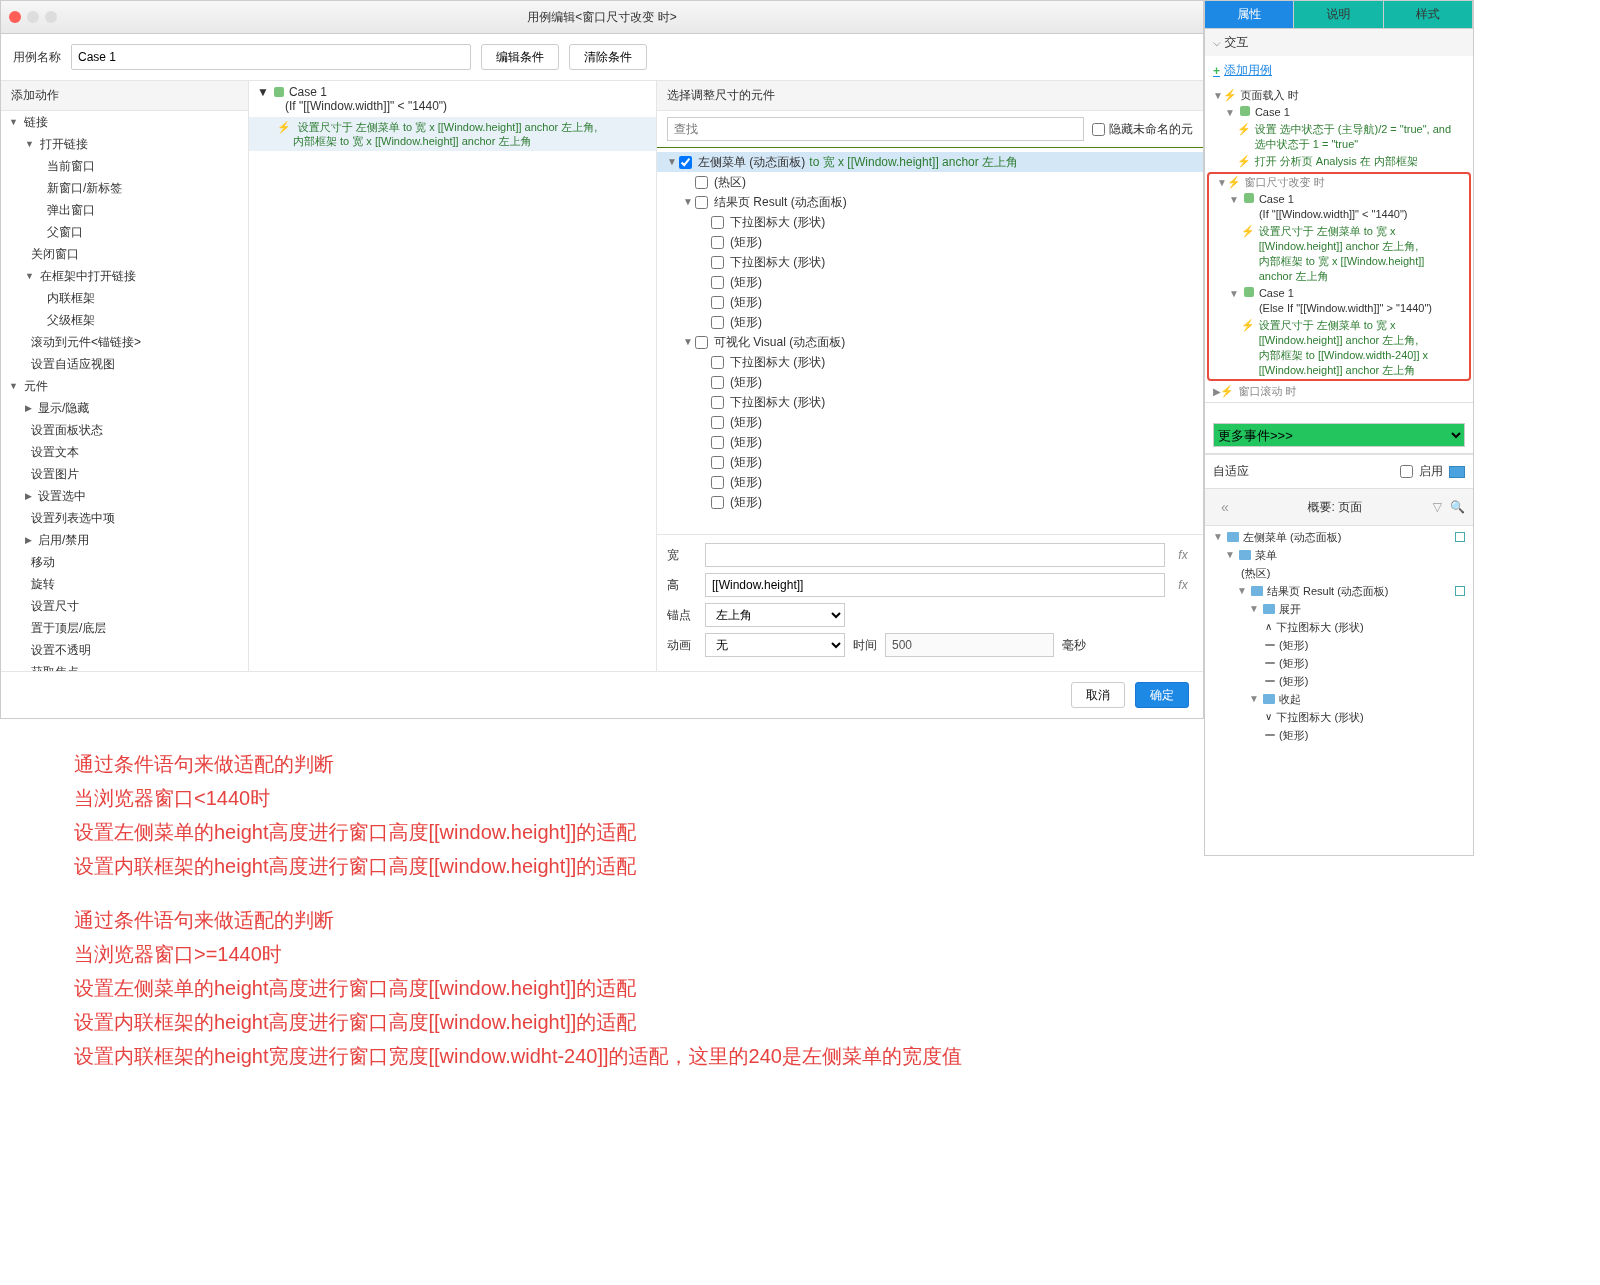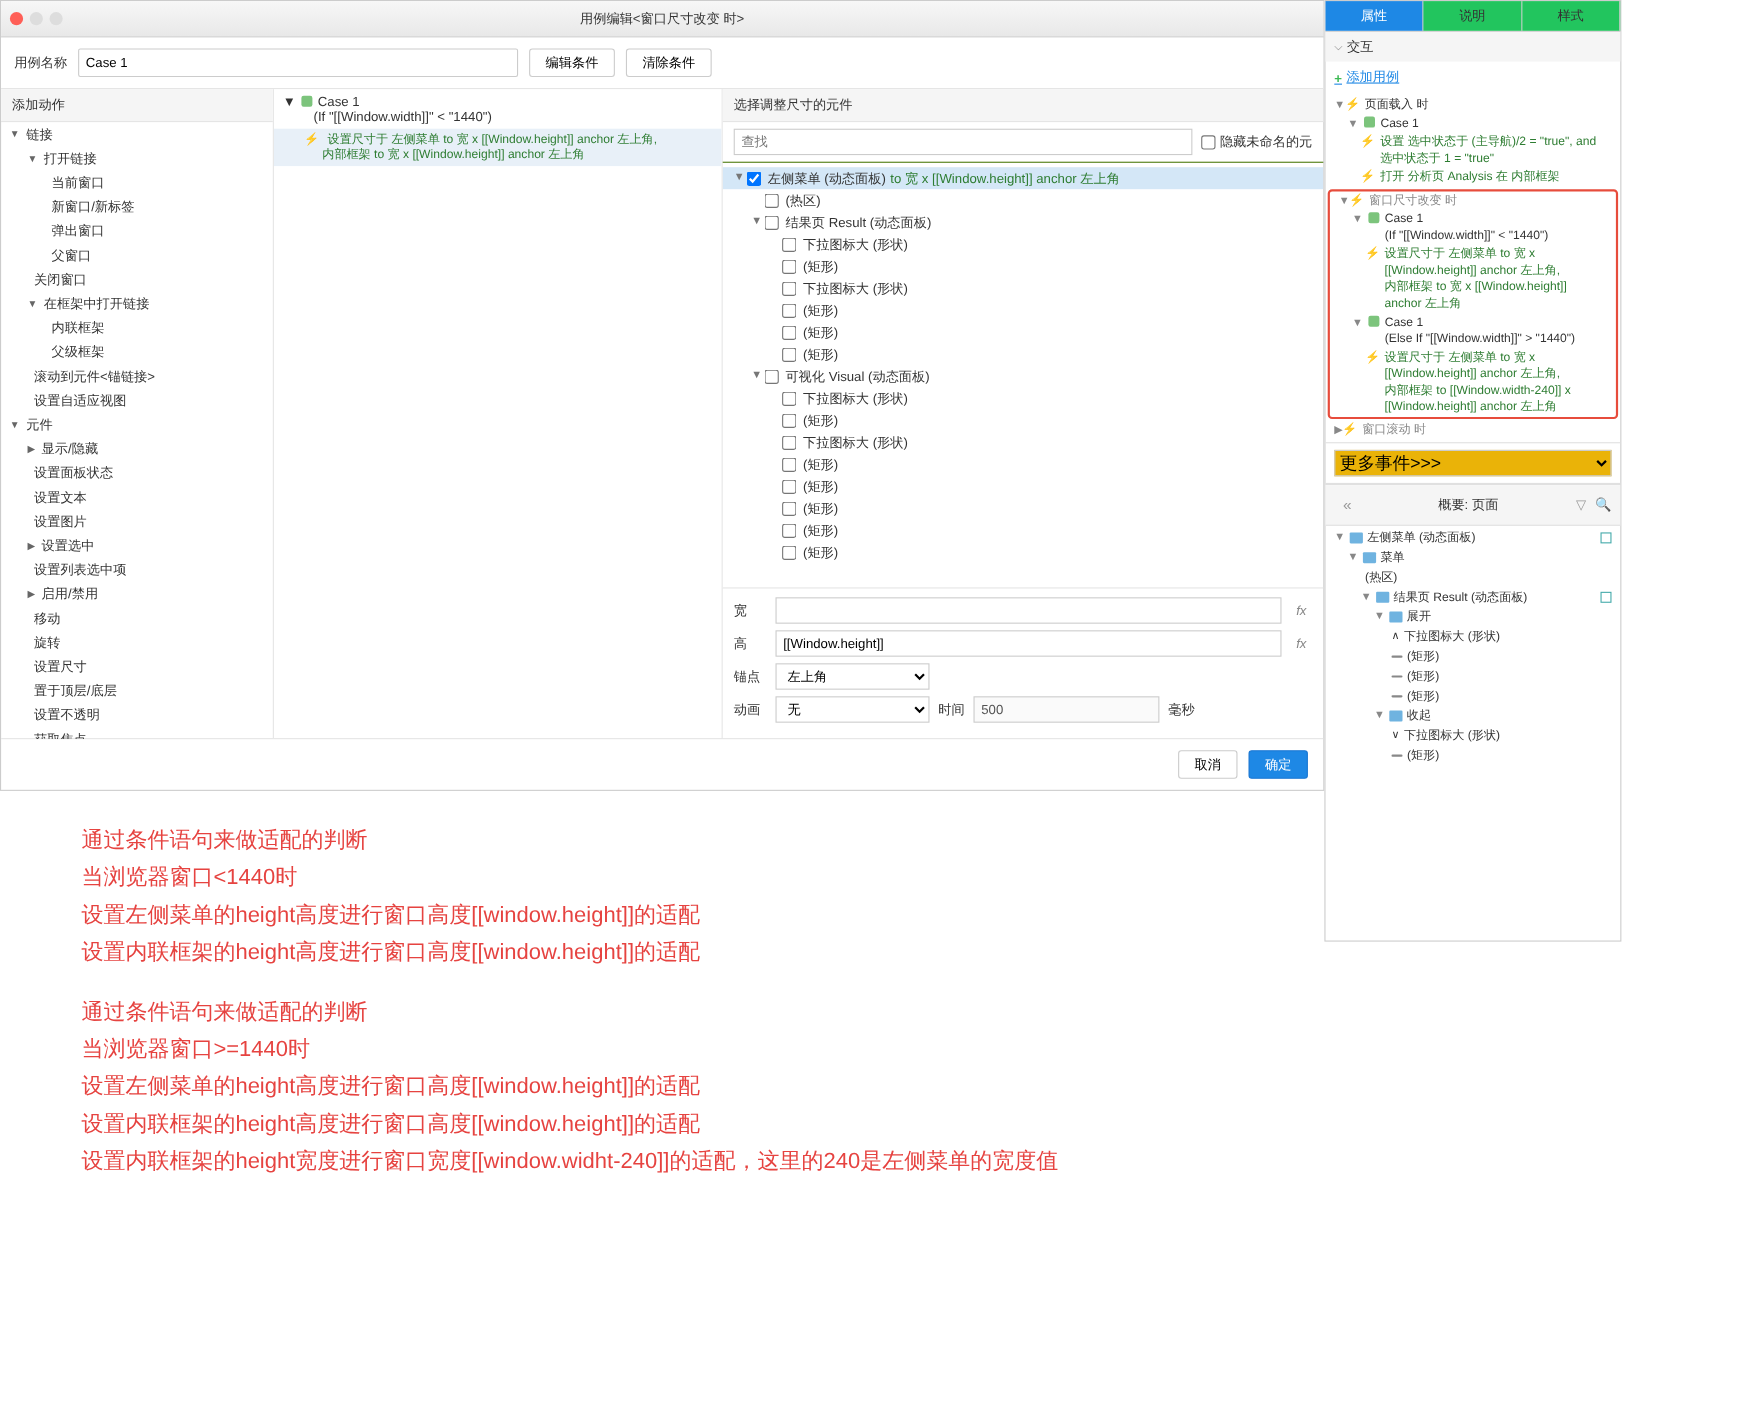--- a/index.html
+++ b/index.html
@@ -45,35 +45,35 @@
 .fields { padding: 8px 10px; border-top: 1px solid #e5e5e5; }
 .frow { display: flex; align-items: center; gap: 8px; margin-bottom: 6px; font-size: 12px; }
 .frow .flbl { width: 30px; }
 .frow input[type=text] { flex: 1; height: 24px; border: 1px solid #ccc; padding: 0 6px; font-size: 12px; }
 .frow select { height: 24px; border: 1px solid #ccc; font-size: 12px; padding: 0 6px; width: 140px; background: #fff; }
 .fx { width: 20px; text-align: center; color: #888; cursor: pointer; font-style: italic; }
 .footer { display: flex; justify-content: flex-end; gap: 10px; padding: 10px 14px; border-top: 1px solid #e5e5e5; }
 
 .side { position: absolute; left: 1204px; top: 0; width: 270px; border: 1px solid #ccc; background: #fff; height: 856px; }
 .side-tabs { display: flex; height: 28px; border-bottom: 1px solid #ccc; }
-.side-tab { flex: 1; display: flex; align-items: center; justify-content: center; font-size: 12px; border-right: 1px solid #ccc; cursor: pointer; background: #22c55e; }
+.side-tab { flex: 1; display: flex; align-items: center; justify-content: center; font-size: 12px; border-right: 1px solid #ccc; cursor: pointer; background: #14b8a6; }
 .side-tab.active { background: #1e88e5; color: #ffffff; }
 .side-sec { border-bottom: 1px solid #e0e0e0; }
 .side-sec-h { padding: 5px 8px; background: #f5f5f5; font-size: 12px; display: flex; align-items: center; gap: 4px; }
 .chev { font-size: 10px; color: #888; }
 .add-case { color: #1e88e5; text-decoration: underline; display: flex; align-items: center; gap: 4px; padding: 6px 8px; font-size: 12px; cursor: pointer; }
 .plus-green { color: #3cba54; font-weight: bold; }
 .int-tree { padding: 2px 0; font-size: 11px; }
 .int-row { display: flex; align-items: flex-start; padding: 1px 8px; line-height: 15px; }
 .int-row.ind1 { padding-left: 20px; } .int-row.ind2 { padding-left: 32px; }
 .int-row .bolt2 { color: #f5a623; margin-right: 4px; font-size: 11px; }
 .int-row.grey { color: #888; }
 .red-box { border: 2px solid #e74c3c; border-radius: 4px; margin: 2px; }
 .more-events { padding: 6px 8px; border-top: 1px solid #e0e0e0; border-bottom: 1px solid #e0e0e0; }
-.more-events select { width: 100%; height: 24px; border: 1px solid #ccc; font-size: 16px; background: #eab308; }
+.more-events select { width: 100%; height: 24px; border: 1px solid #ccc; font-size: 13px; background: #22c55e; margin-top: 14px; }
 .adapt { padding: 8px; display: flex; align-items: center; justify-content: space-between; border-bottom: 1px solid #e0e0e0; font-size: 12px; }
 .adapt-right { display: flex; align-items: center; gap: 6px; }
 .monitor-icon { width: 16px; height: 12px; background: #4aa3df; border: 1px solid #3586bd; }
 .outline-h { padding: 6px 8px; background: #f5f5f5; display: flex; align-items: center; justify-content: space-between; border-bottom: 1px solid #e0e0e0; font-size: 12px; }
 .outline-h .actions { display: flex; gap: 8px; color: #999; }
 .outline-body { padding: 2px 0; font-size: 11px; }
 .orow { display: flex; align-items: center; padding: 1px 8px; line-height: 16px; gap: 4px; }
 .orow.ind1 { padding-left: 20px; } .orow.ind2 { padding-left: 32px; } .orow.ind3 { padding-left: 44px; } .orow.ind4 { padding-left: 56px; }
 .orow .sq { width: 10px; height: 10px; border: 1px solid #4aa; margin-left: auto; }
 .icon-dp { width: 12px; height: 10px; background: #6fb3e0; border-radius: 1px; }
@@ -467,20 +467,28 @@
         <span class="bolt2" style="color:#aaa">⚡</span>
         <span>窗口滚动 时</span>
       </div>
     </div>
 
     <div class="more-events">
       <select><option>更多事件&gt;&gt;&gt;</option></select>
     </div>
   </div>
 
+  <div class="adapt">
+    <span>自适应</span>
+    <span class="adapt-right">
+      <input type="checkbox" style="">
+      <span>启用</span>
+      <span class="monitor-icon"></span>
+    </span>
+  </div>
 
   <div class="outline-h">
     <span class="back-btn">«</span>
     <span>概要: 页面</span>
     <span class="actions">
       <span>▽</span>
       <span>🔍</span>
     </span>
   </div>
   <div class="outline-body" id="outline-body">

